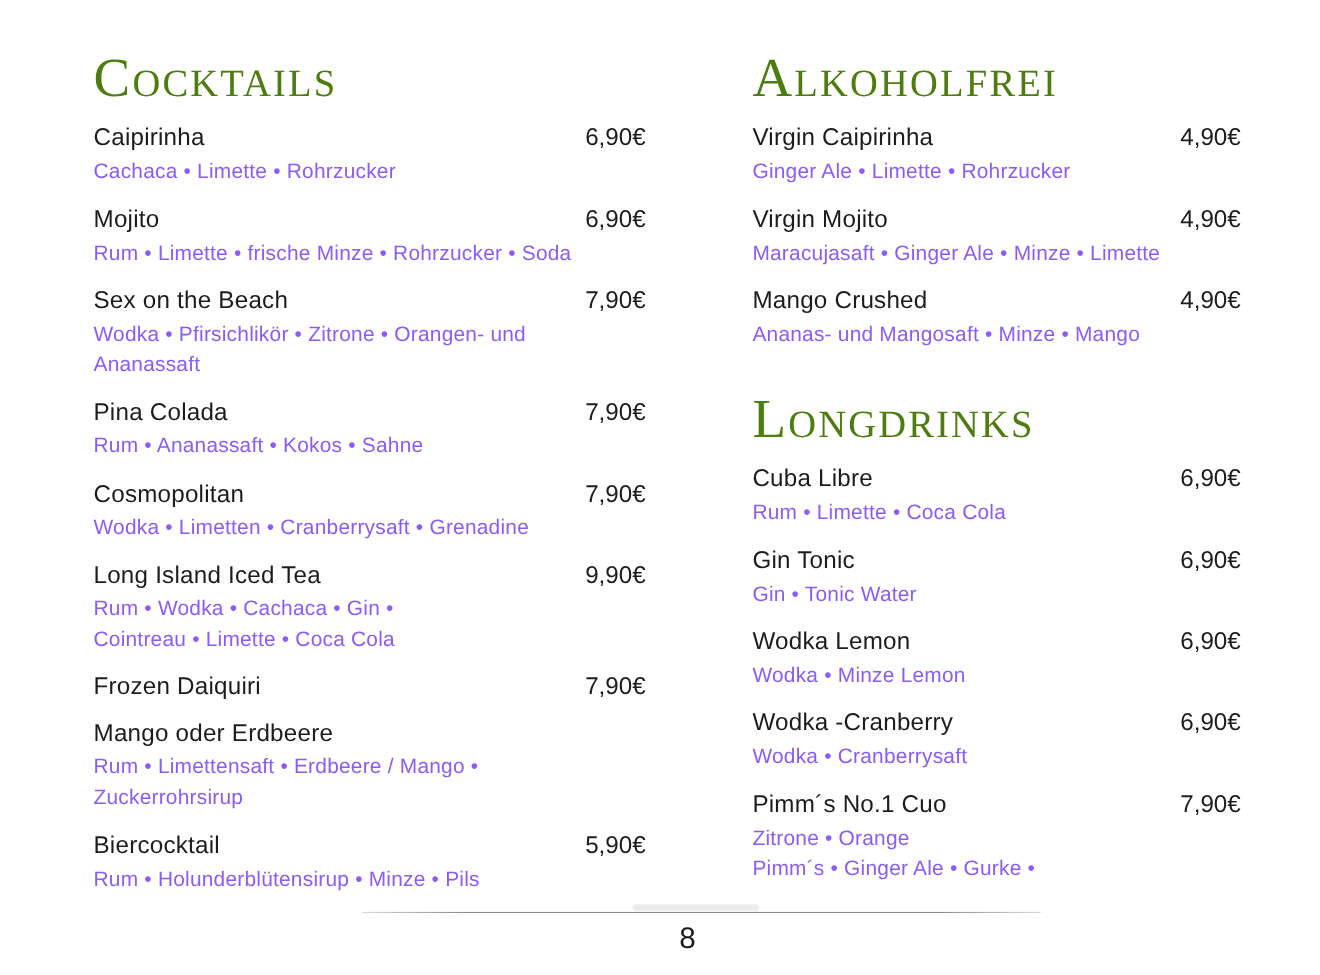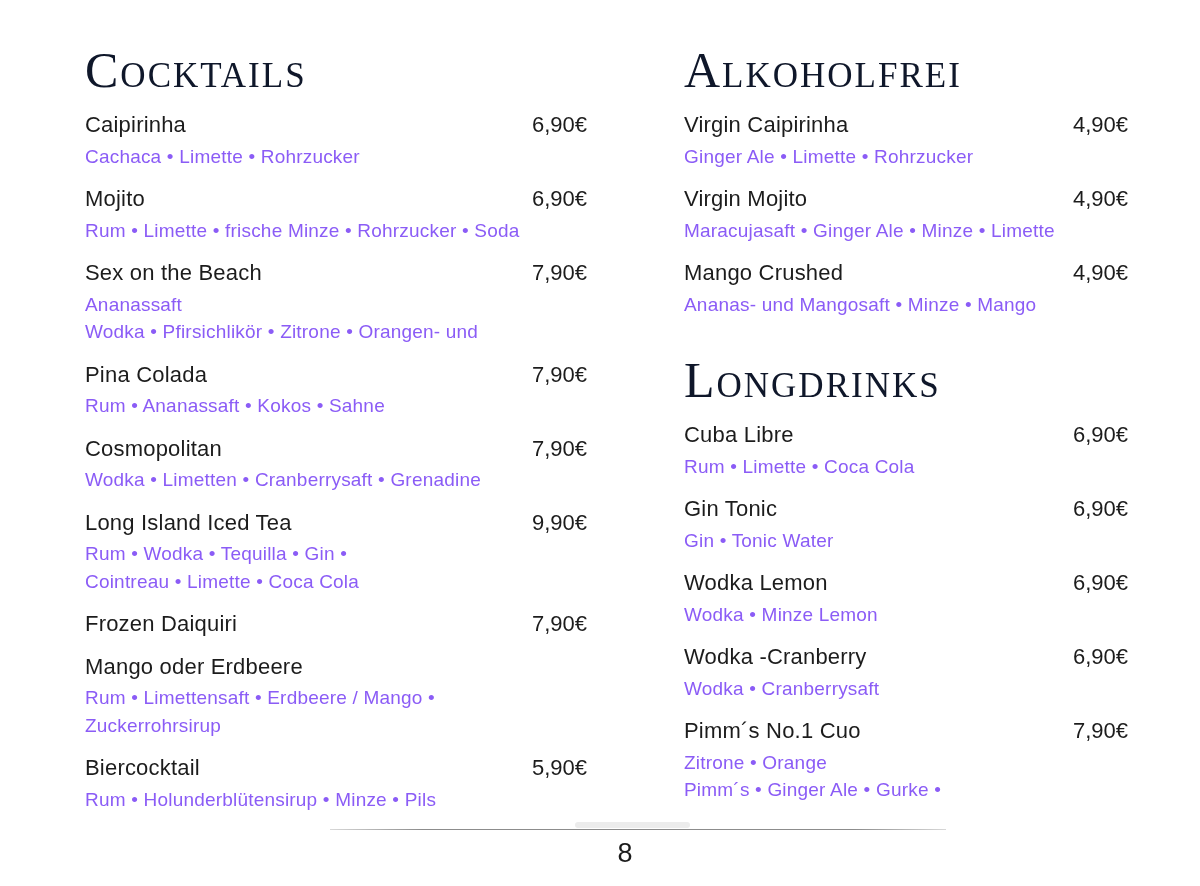--- a/index.html
+++ b/index.html
@@ -16,21 +16,21 @@
   .col-left  { left: 85px;  width: 502px; }
   .col-right { left: 684px; width: 444px; }
 
   .section-title {
     font-family: "Liberation Serif", "DejaVu Serif", serif;
     font-variant: small-caps;
     font-weight: 400;
     font-size: 50px;
     line-height: 1.04;
     letter-spacing: 2px;
-    color: #0f172a;
+    color: #4d7c0f;
     margin-bottom: 15px;
   }
   .section-gap { margin-top: 36px; }
 
   .item { margin-bottom: 15px; }
   .item-row {
     display: flex;
     justify-content: space-between;
     align-items: baseline;
     font-size: 22px;
@@ -92,22 +92,22 @@
         <span class="item-price">6,90€</span>
       </div>
       <div class="ing-line">Rum • Limette • frische Minze • Rohrzucker • Soda</div>
     </div>
 
     <div class="item">
       <div class="item-row">
         <span class="item-name">Sex on the Beach</span>
         <span class="item-price">7,90€</span>
       </div>
+      <div class="ing-line">Wodka • Pfirsichlikör • Zitrone • Orangen- und</div>
       <div class="ing-line">Ananassaft</div>
-      <div class="ing-line">Wodka • Pfirsichlikör • Zitrone • Orangen- und</div>
     </div>
 
     <div class="item">
       <div class="item-row">
         <span class="item-name">Pina Colada</span>
         <span class="item-price">7,90€</span>
       </div>
       <div class="ing-line">Rum • Ananassaft • Kokos • Sahne</div>
     </div>
 
@@ -117,21 +117,21 @@
         <span class="item-price">7,90€</span>
       </div>
       <div class="ing-line">Wodka • Limetten • Cranberrysaft • Grenadine</div>
     </div>
 
     <div class="item">
       <div class="item-row">
         <span class="item-name">Long Island Iced Tea</span>
         <span class="item-price">9,90€</span>
       </div>
-      <div class="ing-line">Rum • Wodka • Tequilla • Gin •</div>
+      <div class="ing-line">Rum • Wodka • Cachaca • Gin •</div>
       <div class="ing-line">Cointreau • Limette • Coca Cola</div>
     </div>
 
     <div class="item">
       <div class="item-row">
         <span class="item-name">Frozen Daiquiri</span>
         <span class="item-price">7,90€</span>
       </div>
     </div>
 

